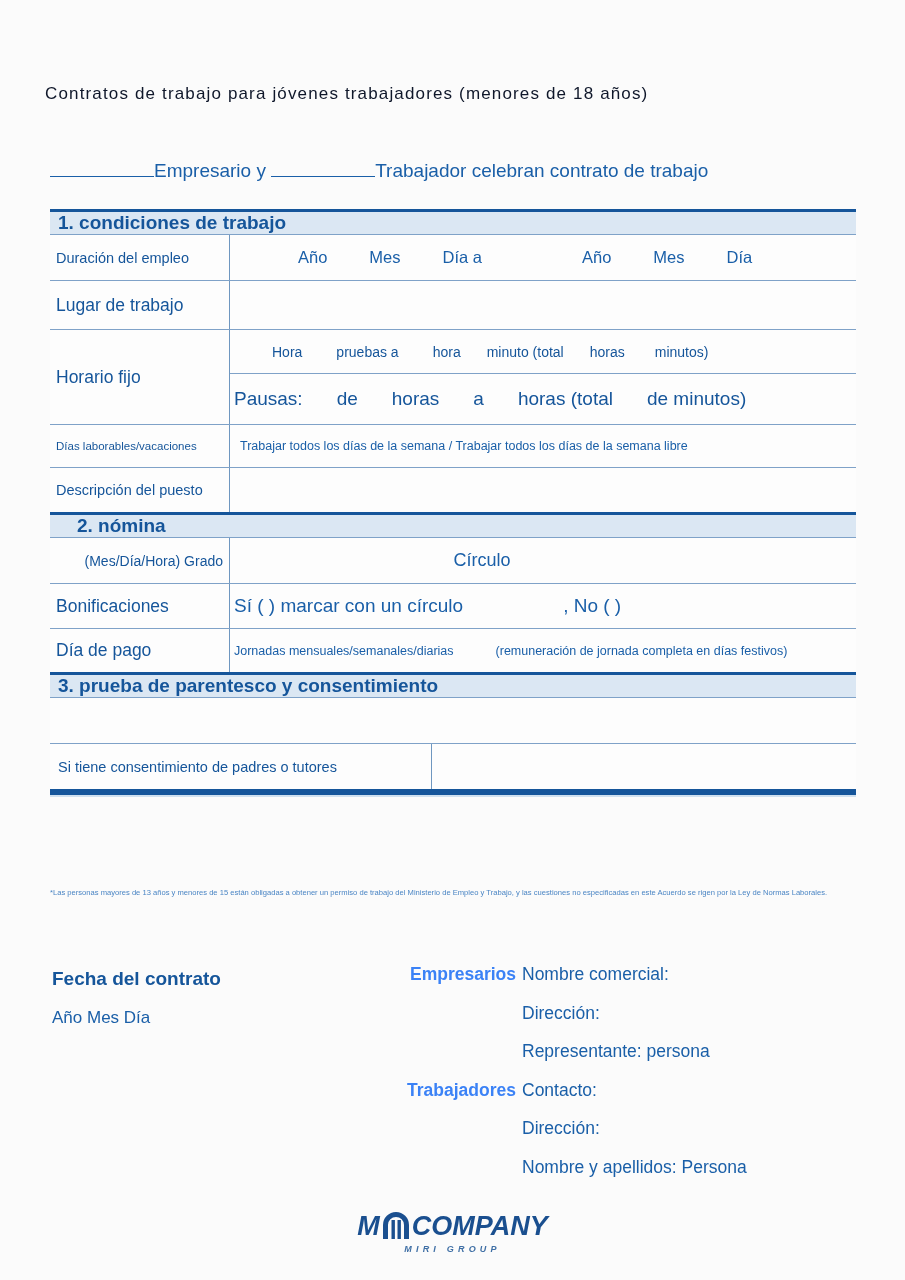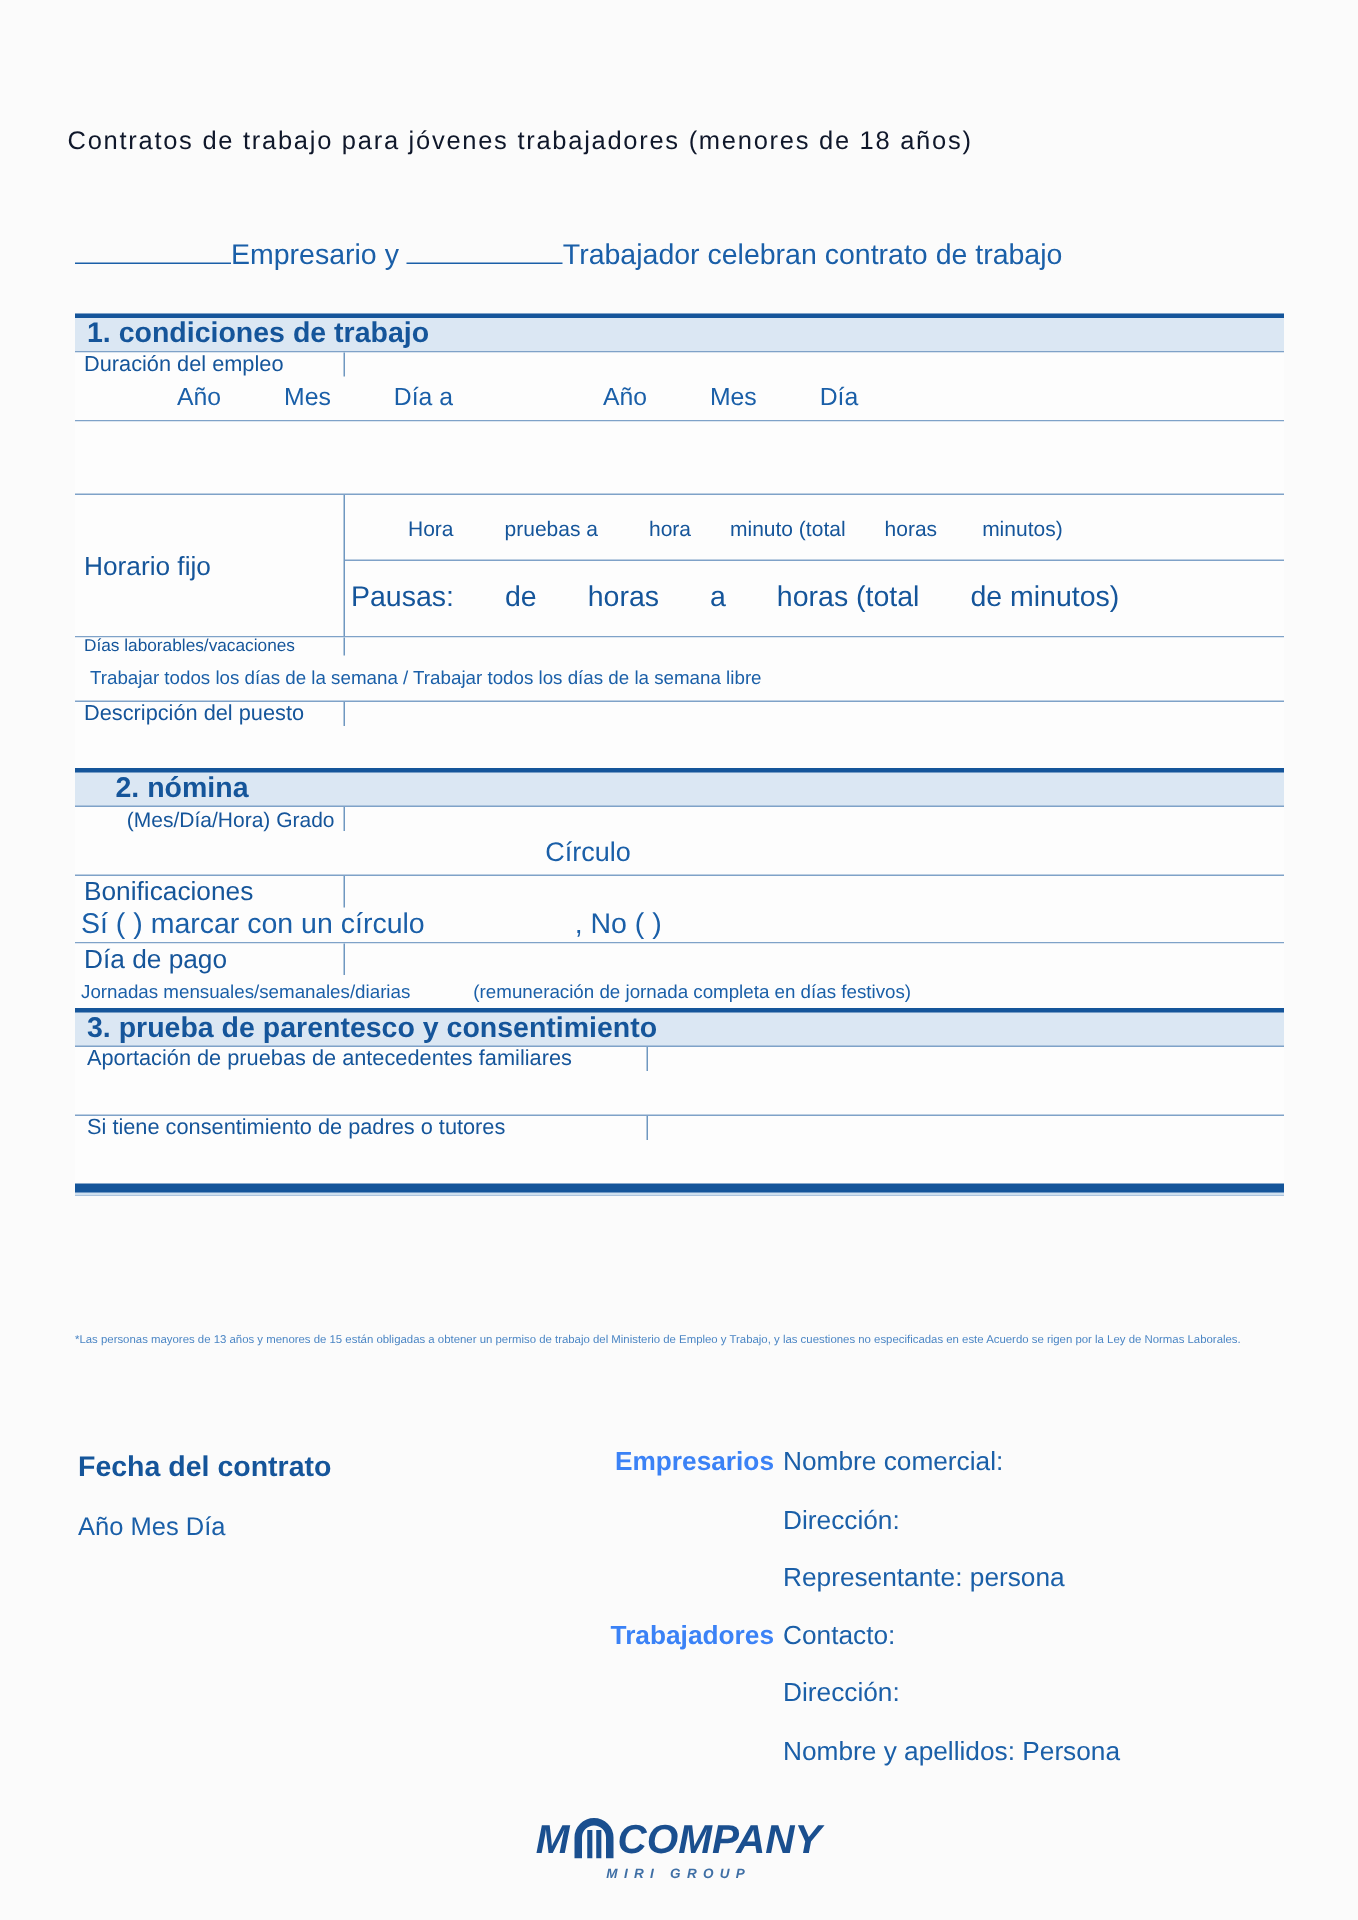--- a/index.html
+++ b/index.html
@@ -59,21 +59,20 @@
     position: absolute;
     left: 50px;
     top: 209px;
     width: 806px;
   }
   .row {
     display: flex;
     align-items: stretch;
     border-bottom: 1.4px solid #7fa2c8;
     background: #fdfdfd;
-    flex-direction: column;
   }
   .row.no-border { border-bottom: none; }
 
   .cell-label {
     width: 180px;
     flex: none;
     box-sizing: border-box;
     padding: 0 6px 0 6px;
     display: flex;
     align-items: center;
@@ -319,20 +318,21 @@
           <span class="tok">Año</span>
           <span class="sp-42"></span>
           <span class="tok">Mes</span>
           <span class="sp-42"></span>
           <span class="tok">Día</span>
         </div>
       </div>
     </div>
 
     <div class="row r-lugar">
+      <div class="cell-label lbl-lg">Lugar de trabajo</div>
       <div class="cell-body"></div>
     </div>
 
     <div class="r-horario">
       <div class="cell-label lbl-lg">Horario fijo</div>
       <div class="horario-stack">
         <div class="horario-top">
           <div class="tokens">
             <span class="sp-34"></span>
             <span class="tok">Hora</span>
@@ -405,21 +405,20 @@
           <span class="tok">(remuneración de jornada completa en días festivos)</span>
         </div>
       </div>
     </div>
 
     <div class="section-band">
       <span class="section-title">3. prueba de parentesco y consentimiento</span>
     </div>
 
     <div class="row r-s3">
-      <div class="cell-label">Aportación de pruebas de antecedentes familiares</div>
       <div class="cell-body"></div>
     </div>
 
     <div class="row r-s3 no-border">
       <div class="cell-label">Si tiene consentimiento de padres o tutores</div>
       <div class="cell-body"></div>
     </div>
 
     <div class="table-close"></div>
   </div>

